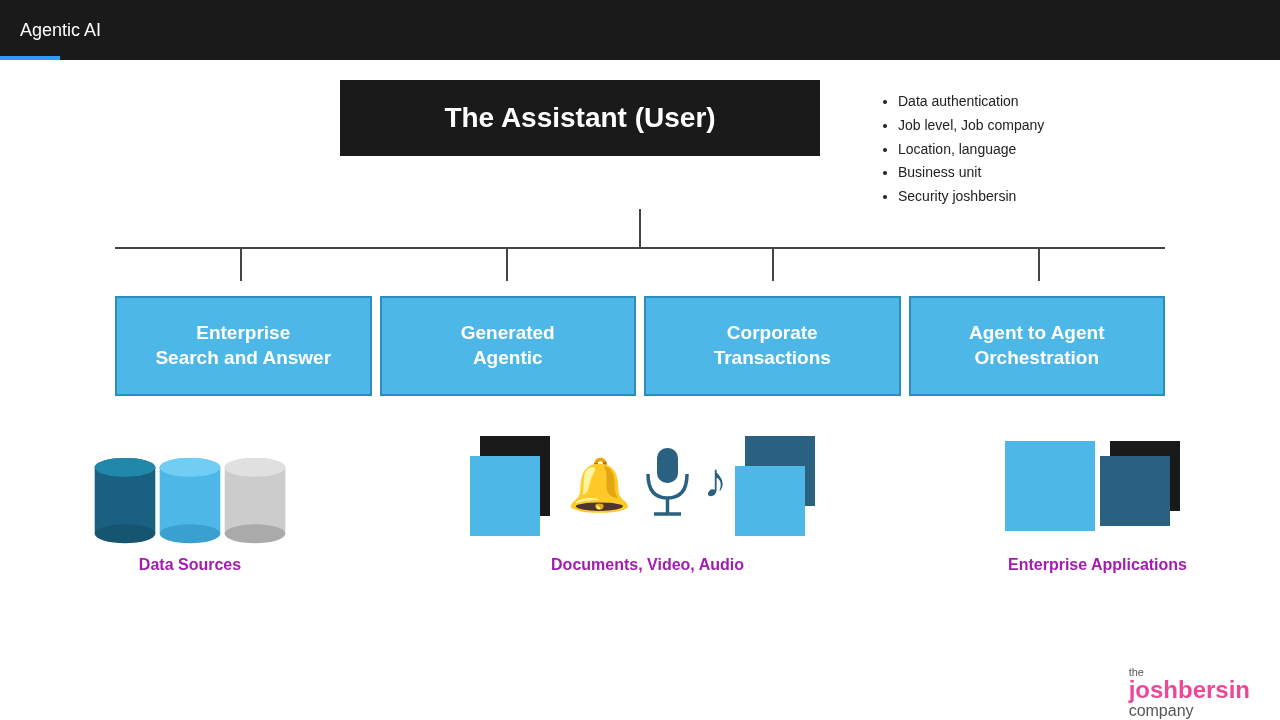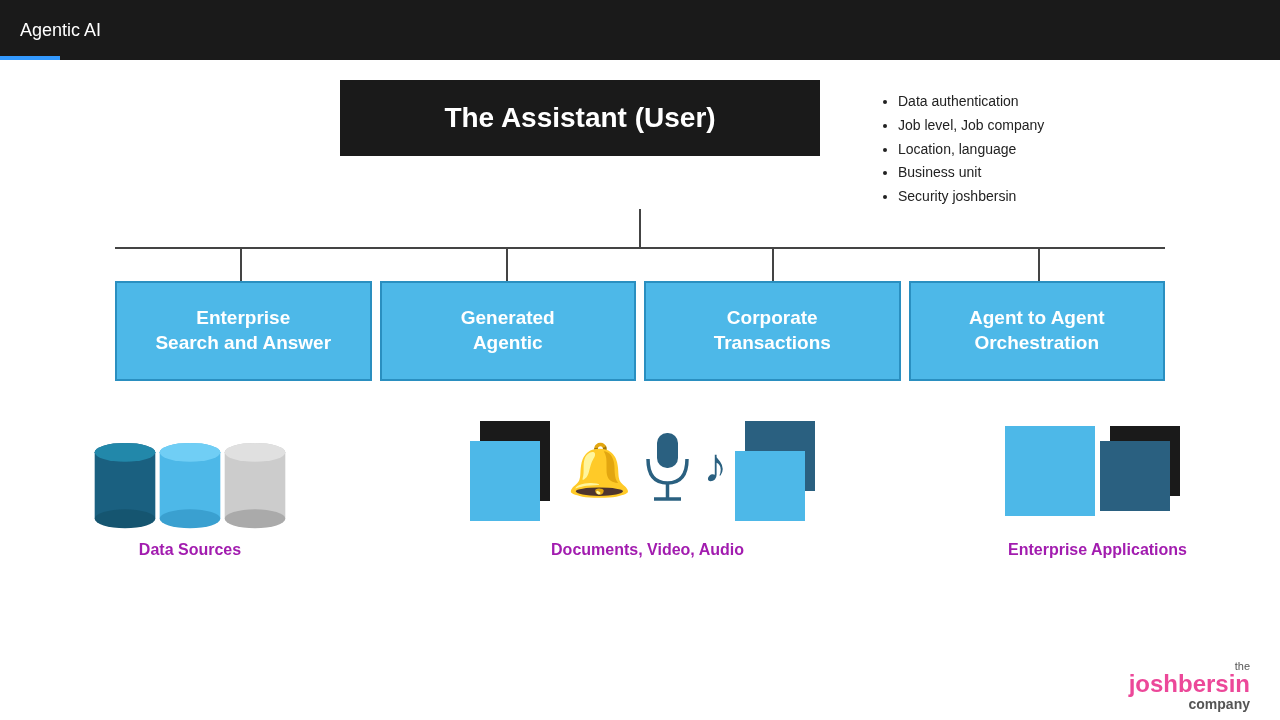--- a/index.html
+++ b/index.html
@@ -206,38 +206,37 @@
     }
     .app-block2-wrapper {
       position: relative;
       width: 90px;
       height: 90px;
     }
 
     
     .joshbersin-logo {
       position: absolute;
-      bottom: 8px;
+      bottom: 0;
       right: 30px;
-      text-align: right;
+      text-align: left;
     }
     .joshbersin-the {
       font-size: 11px;
       color: #555;
     }
     .joshbersin-main {
       font-size: 24px;
       font-weight: 900;
       color: #ec4899;
       line-height: 1;
     }
     .joshbersin-company {
-      font-size: 14px;
+      font-size: 16px;
       color: #555;
-      font-weight: bold;
     }
 
     
     .connector-area {
       display: flex;
       flex-direction: column;
       align-items: center;
     }
 
     
@@ -269,21 +268,21 @@
 
     .drop-line {
       width: 2px;
       height: 32px;
       background: #444;
     }
 
     .boxes-row {
       display: flex;
       gap: 8px;
-      margin-top: 0;
+      margin-top: 15px;
     }
 
     .cat-box {
       background: #4db8e8;
       color: #ffffff;
       font-size: 19px;
       font-weight: 700;
       text-align: center;
       padding: 20px 12px;
       flex: 1;

